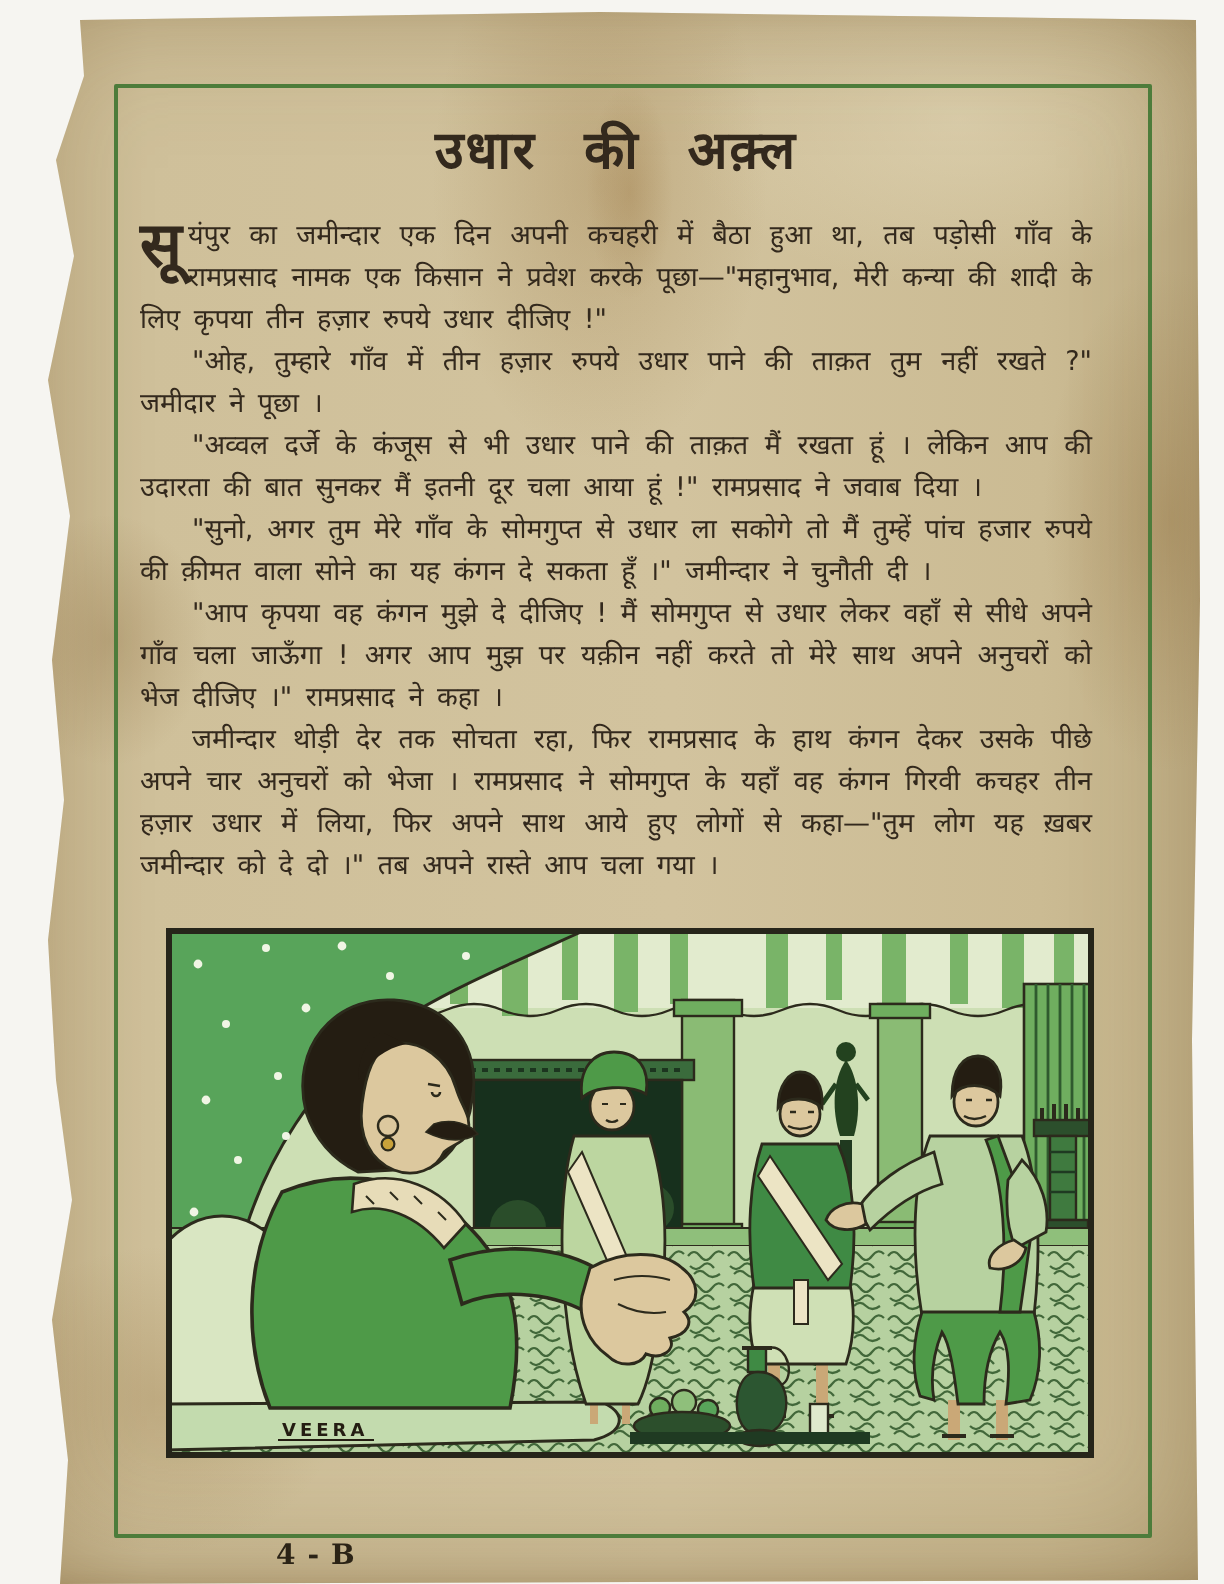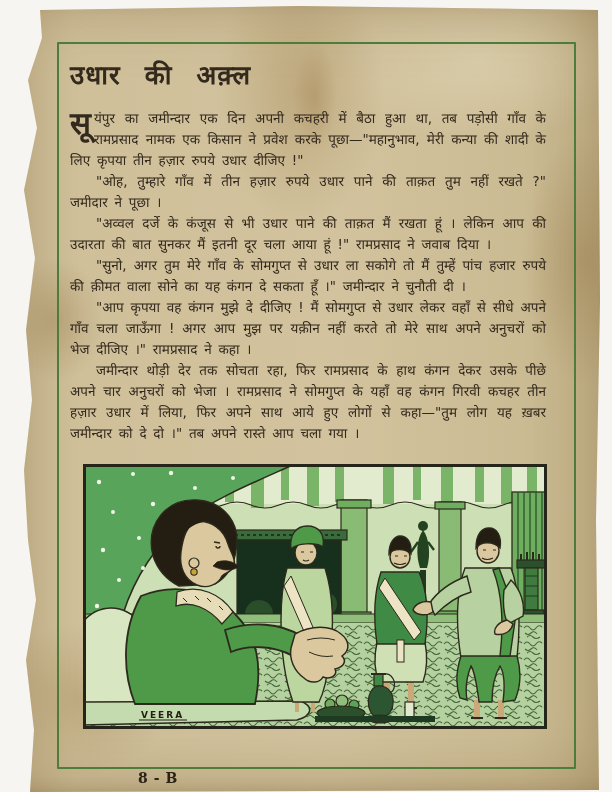--- a/index.html
+++ b/index.html
@@ -26,21 +26,21 @@
       37px 128px, 28px 80px, 42px 38px);
   }
   .frame{
     position:absolute;left:57px;top:42px;width:515px;height:723px;
     border:2px solid #4d7c3b;border-radius:1px;
   }
   .content{
     position:absolute;left:70px;top:56px;width:476px;color:#33291d;
   }
   h1.title{
-    margin:0;padding:0;text-align:left;
+    margin:0;padding:0;text-align:center;
     font-size:26px;font-weight:bold;letter-spacing:1px;word-spacing:14px;
     font-family:"DejaVu Serif","Liberation Serif",serif;
   }
   .story{margin-top:16px;font-size:13.5px;line-height:21px;text-align:justify;word-spacing:2.5px;}
   .story p{margin:0;text-indent:26px;}
   .story p.first{text-indent:0;}
   .dropcap{
     float:left;font-size:31px;line-height:26px;font-weight:bold;
     padding:2px 3px 0 0;
     font-family:"DejaVu Serif","Liberation Serif",serif;
@@ -249,14 +249,14 @@
 
       <g>
         <text x="58" y="254" font-size="9" fill="#241d12" style="font-family:'DejaVu Sans',sans-serif;letter-spacing:2px;font-weight:bold">VEERA</text>
         <path d="M56 256 h48" stroke="#241d12" stroke-width="1"></path>
       </g>
 
       <rect x="1.5" y="1.5" width="461" height="262" fill="none" stroke="#26251a" stroke-width="3"></rect>
     </svg>
   </div>
 
-  <div class="pagemark">8-B</div>
+  <div class="pagemark">4-B</div>
 </div>
 
 </body></html>

